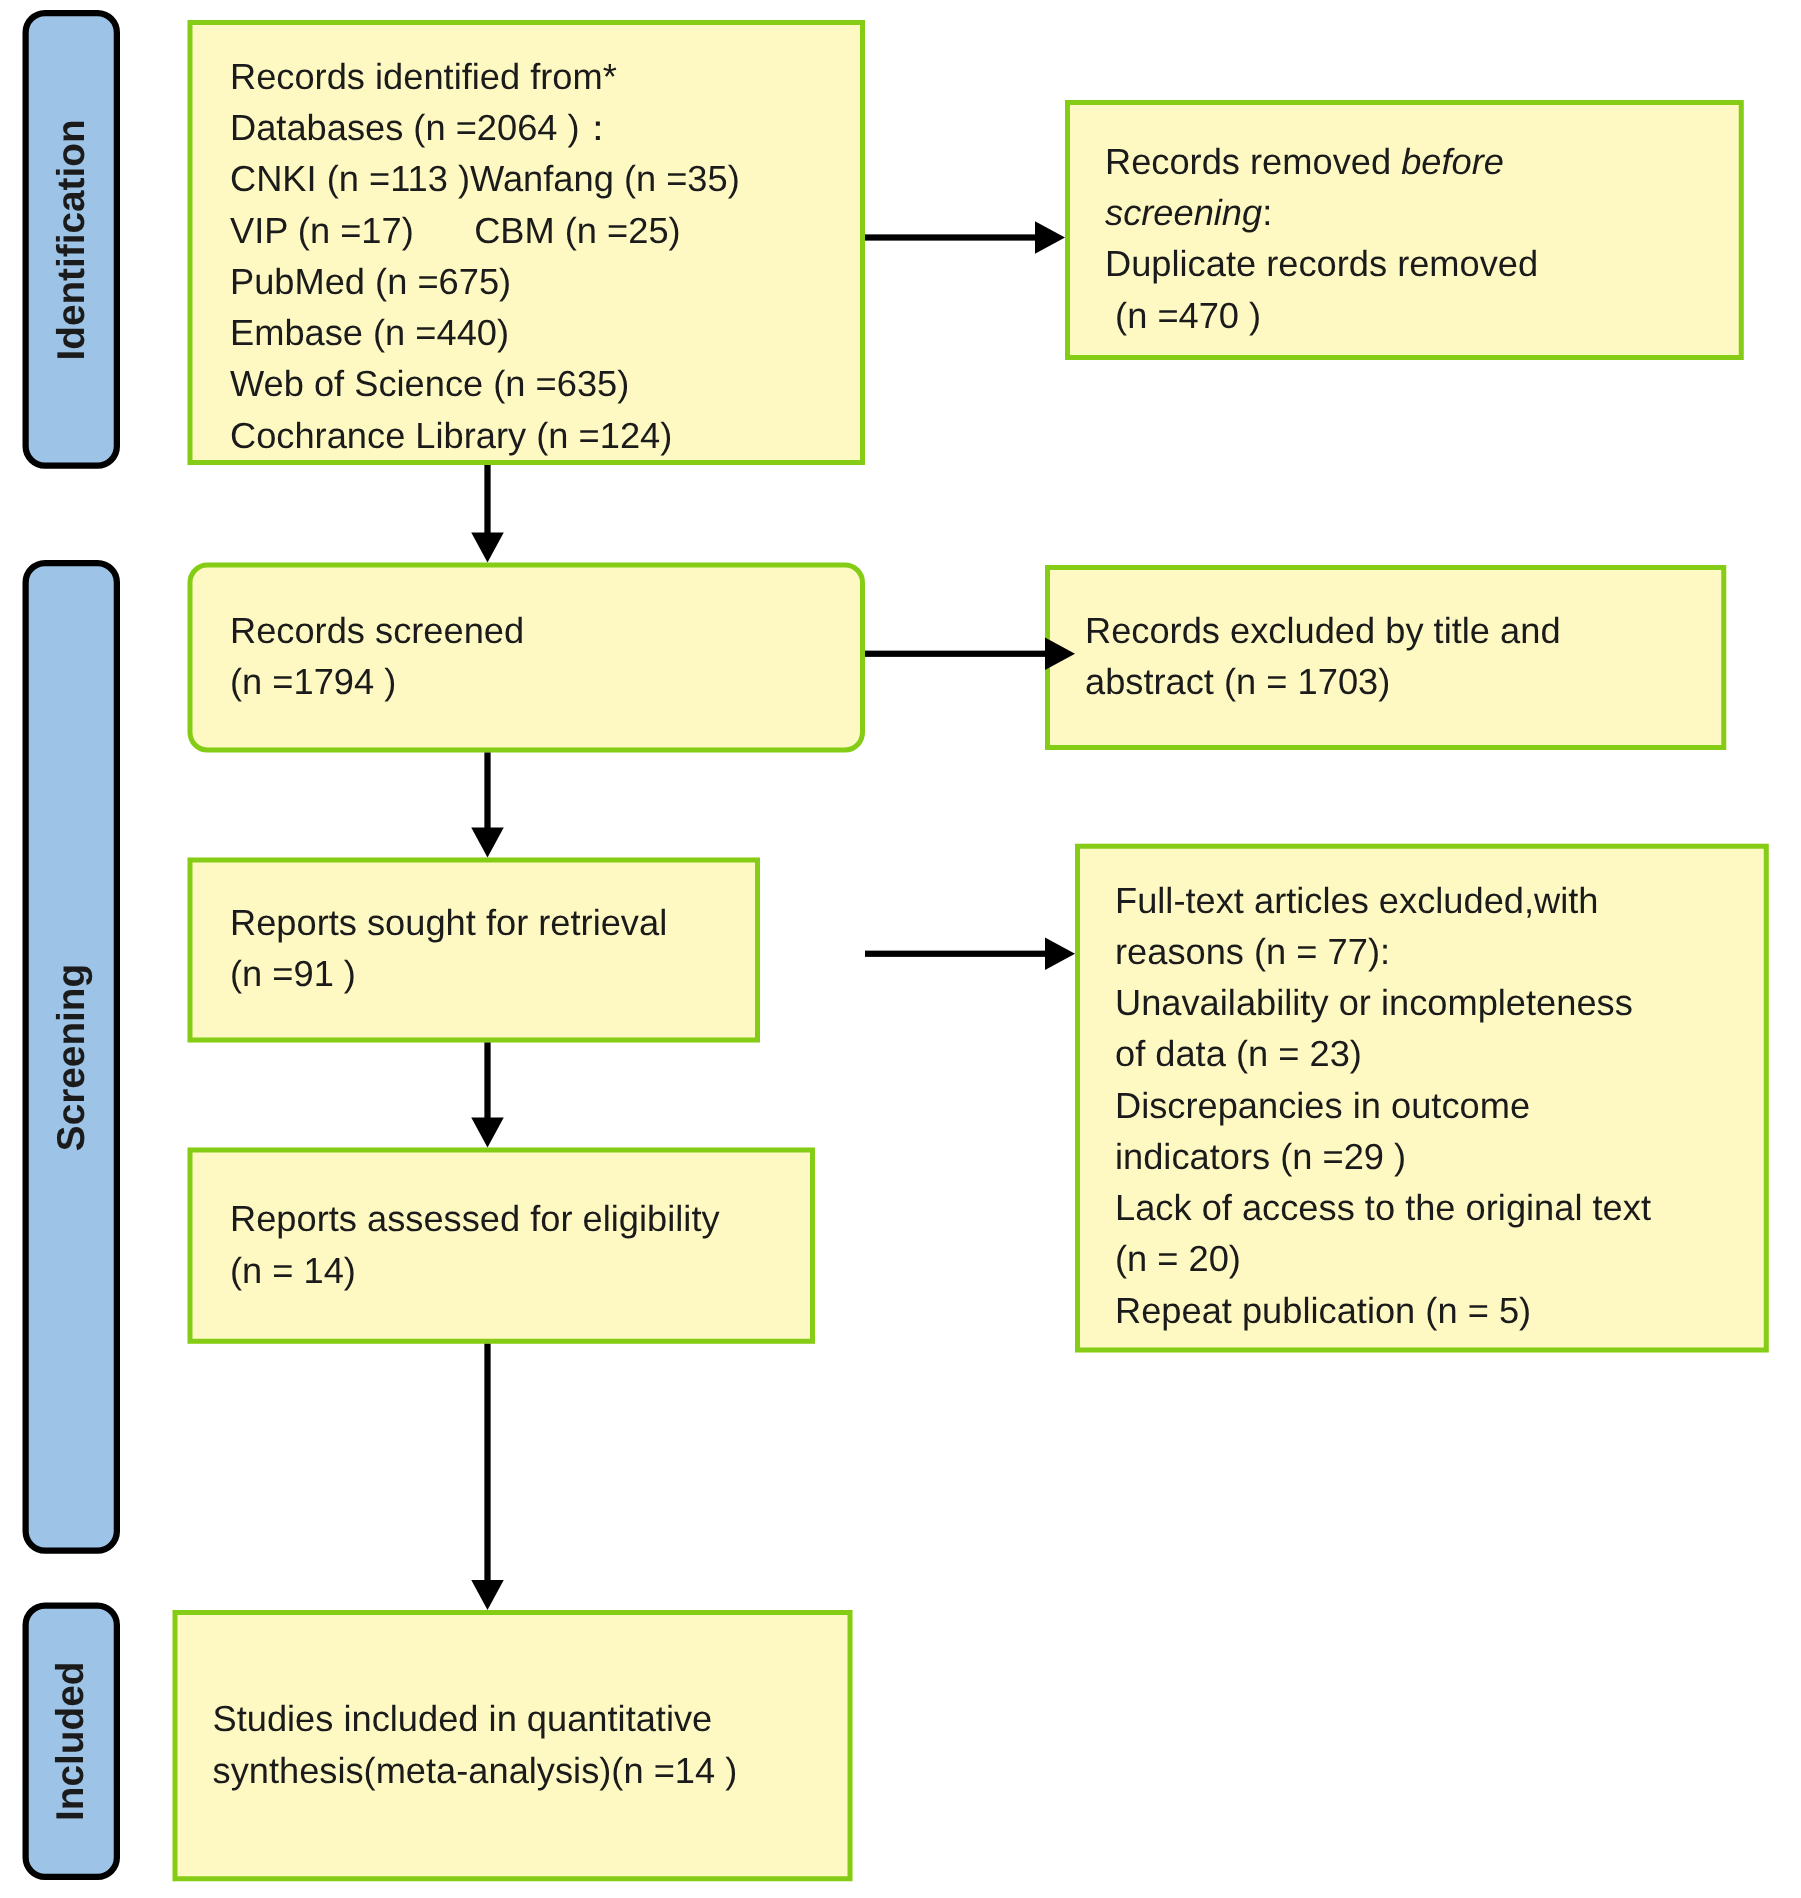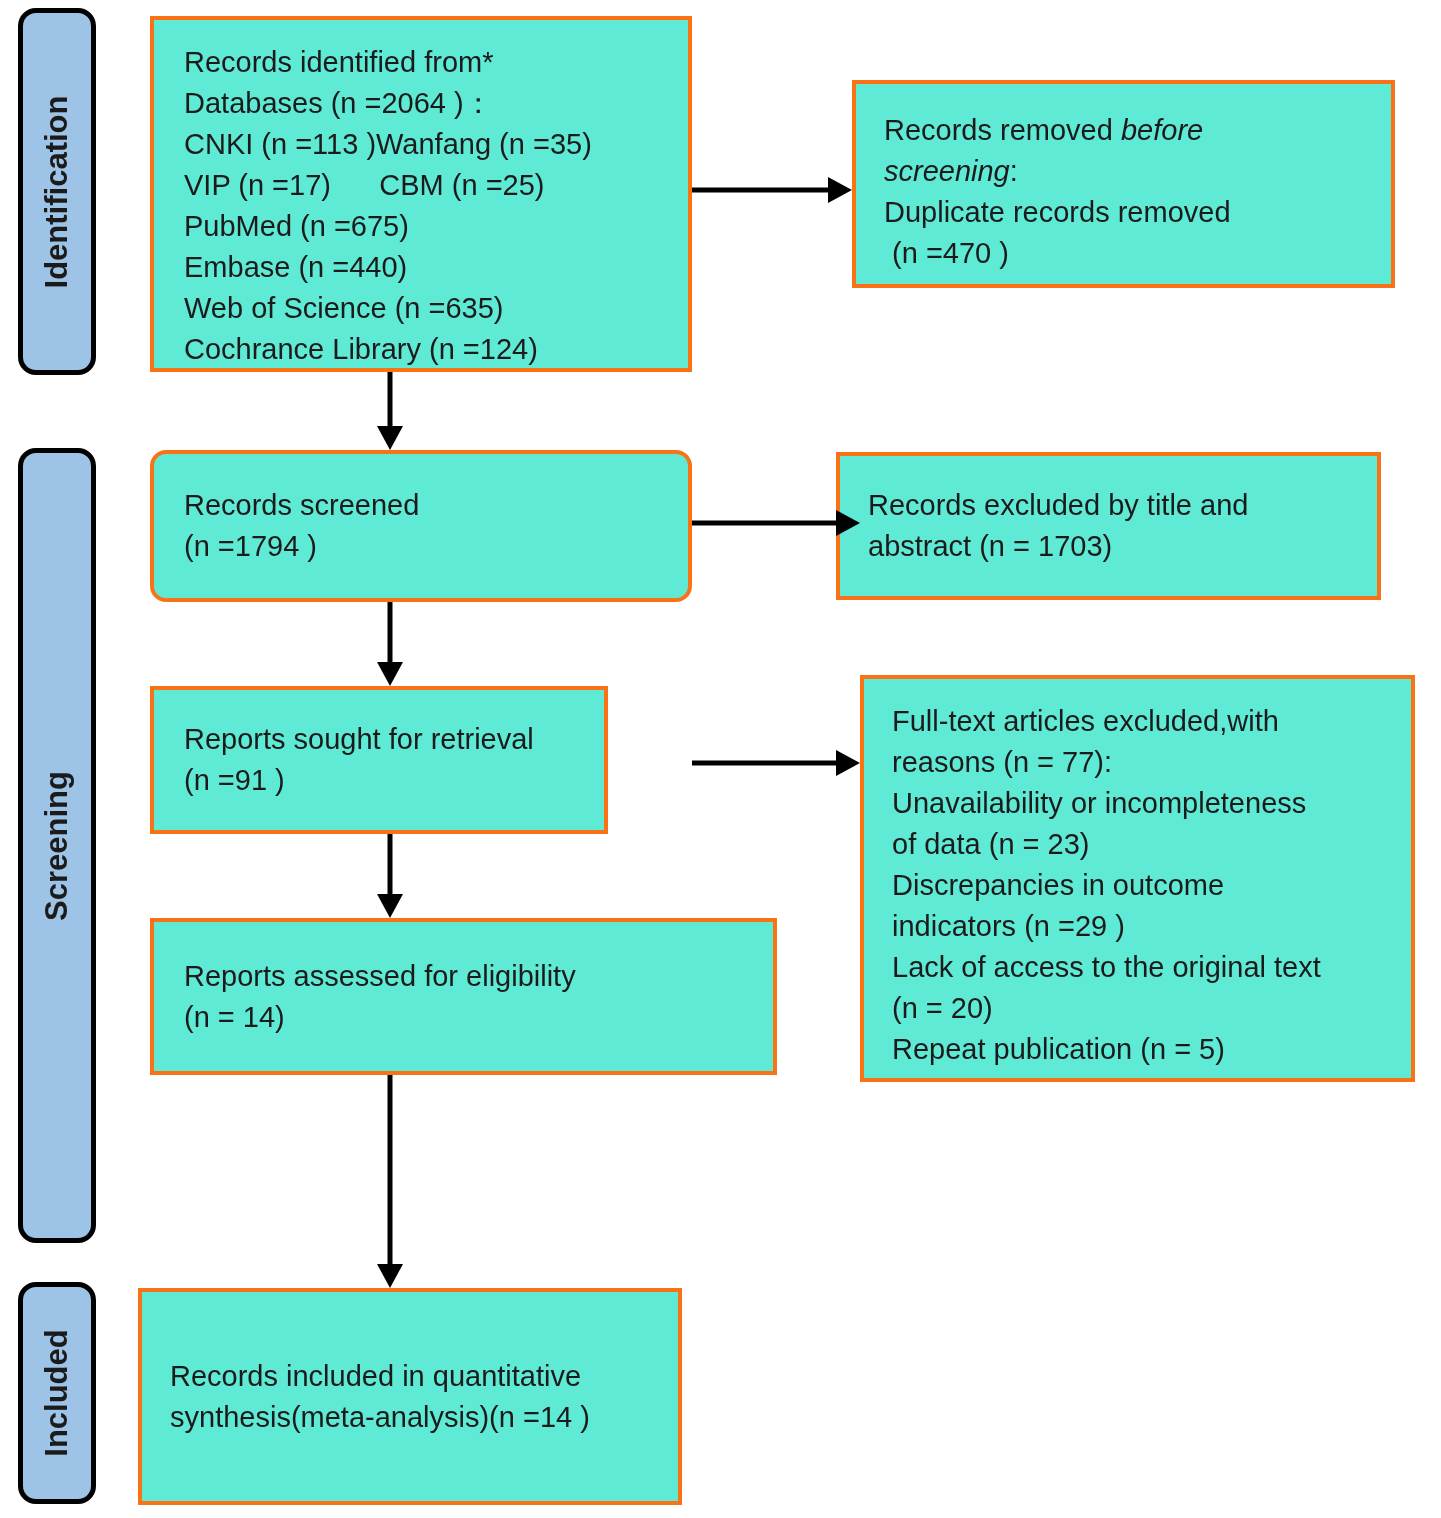--- a/index.html
+++ b/index.html
@@ -26,22 +26,22 @@
   .stage-text{
     transform:rotate(-90deg);
     white-space:nowrap;
     font-weight:bold;
     font-size:31px;
     color:#1b1b1b;
   }
   
   .box{
     position:absolute;
-    background:#5eead4;
-    border:4px solid #f97316;
+    background:#fef9c3;
+    border:4px solid #84cc16;
     box-sizing:border-box;
     font-size:29px;
     line-height:41px;
     white-space:pre-wrap;
   }
   .box .ln{white-space:pre-wrap;}
   .box .it{font-style:italic;}
   .vcenter{display:flex;flex-direction:column;justify-content:center;}
   
   .arrow-v{position:absolute;width:26px;}
@@ -83,23 +83,23 @@
   <div class="stage" style="left:18px;top:1282px;width:78px;height:222px;">
     <span class="stage-text">Included</span>
   </div>
 
   <div class="box" style="left:150px;top:16px;width:542px;height:356px;padding:22px 14px 0 30px;"><div class="ln">Records identified from*</div><div class="ln">Databases (n =2064 )：</div><div class="ln">CNKI (n =113 )Wanfang (n =35)</div><div class="ln">VIP (n =17)      CBM (n =25)</div><div class="ln">PubMed (n =675)</div><div class="ln">Embase (n =440)</div><div class="ln">Web of Science (n =635)</div><div class="ln">Cochrance Library (n =124)</div></div>
 
   <div class="box vcenter" style="left:150px;top:450px;width:542px;height:152px;padding:0 14px 0 30px;border-radius:16px;"><div class="ln">Records screened</div><div class="ln">(n =1794 )</div></div>
 
   <div class="box vcenter" style="left:150px;top:686px;width:458px;height:148px;padding:0 14px 0 30px;"><div class="ln">Reports sought for retrieval</div><div class="ln">(n =91 )</div></div>
 
-  <div class="box vcenter" style="left:150px;top:918px;width:627px;height:157px;padding:0 14px 0 30px;"><div class="ln">Reports assessed for eligibility</div><div class="ln">(n = 14)</div></div>
+  <div class="box vcenter" style="left:150px;top:918px;width:502px;height:157px;padding:0 14px 0 30px;"><div class="ln">Reports assessed for eligibility</div><div class="ln">(n = 14)</div></div>
 
-  <div class="box" style="left:138px;top:1288px;width:544px;height:217px;padding:64px 14px 0 28px;"><div class="ln">Records included in quantitative</div><div class="ln">synthesis(meta-analysis)(n =14 )</div></div>
+  <div class="box" style="left:138px;top:1288px;width:544px;height:217px;padding:64px 14px 0 28px;"><div class="ln">Studies included in quantitative</div><div class="ln">synthesis(meta-analysis)(n =14 )</div></div>
 
   <div class="box" style="left:852px;top:80px;width:543px;height:208px;padding:26px 14px 0 28px;"><div class="ln"><span>Records removed </span><span class="it">before</span></div><div class="ln"><span class="it">screening</span><span>:</span></div><div class="ln"><span>Duplicate records removed</span></div><div class="ln"><span> (n =470 )</span></div></div>
 
   <div class="box vcenter" style="left:836px;top:452px;width:545px;height:148px;padding:0 10px 0 28px;"><div class="ln">Records excluded by title and</div><div class="ln">abstract (n = 1703)</div></div>
 
   <div class="box" style="left:860px;top:675px;width:555px;height:407px;padding:22px 8px 0 28px;"><div class="ln">Full-text articles excluded,with</div><div class="ln">reasons (n = 77):</div><div class="ln">Unavailability or incompleteness</div><div class="ln">of data (n = 23)</div><div class="ln">Discrepancies in outcome</div><div class="ln">indicators (n =29 )</div><div class="ln">Lack of access to the original text</div><div class="ln">(n = 20)</div><div class="ln">Repeat publication (n = 5)</div></div>
 
   <div class="arrow-v" style="left:377px;top:372px;height:78px;">
     <div class="shaft" style="height:56px;"></div>
     <div class="head"></div>

